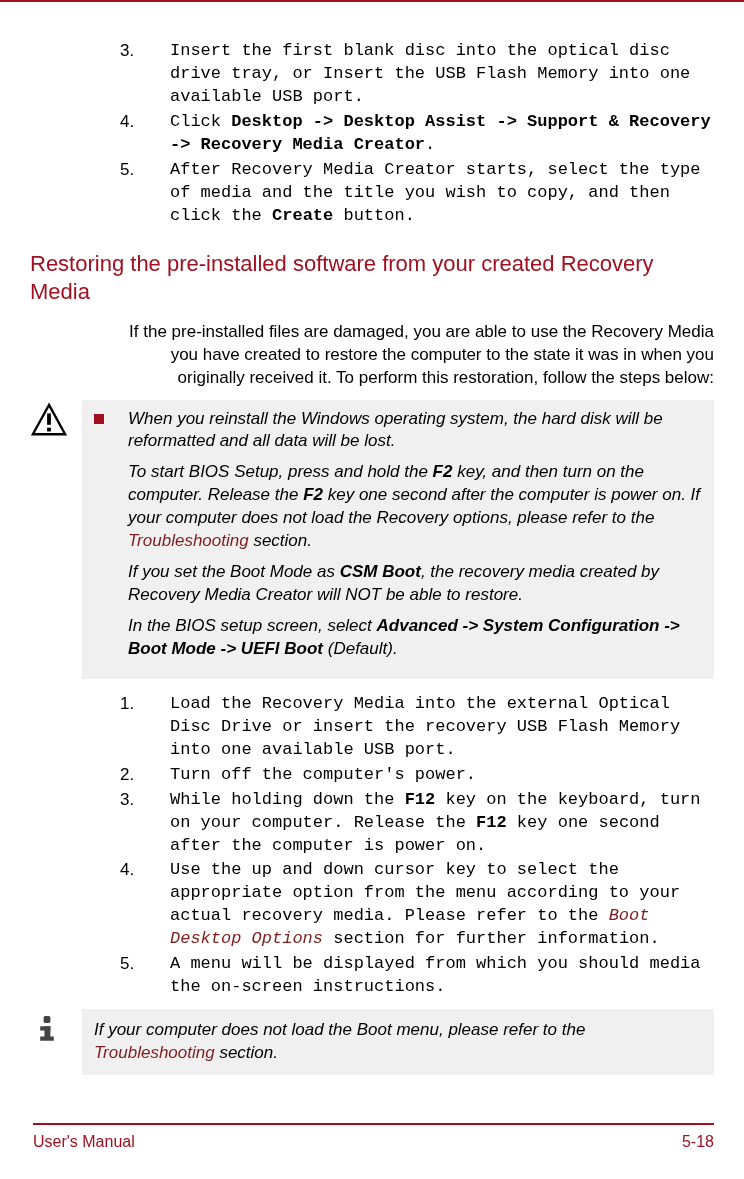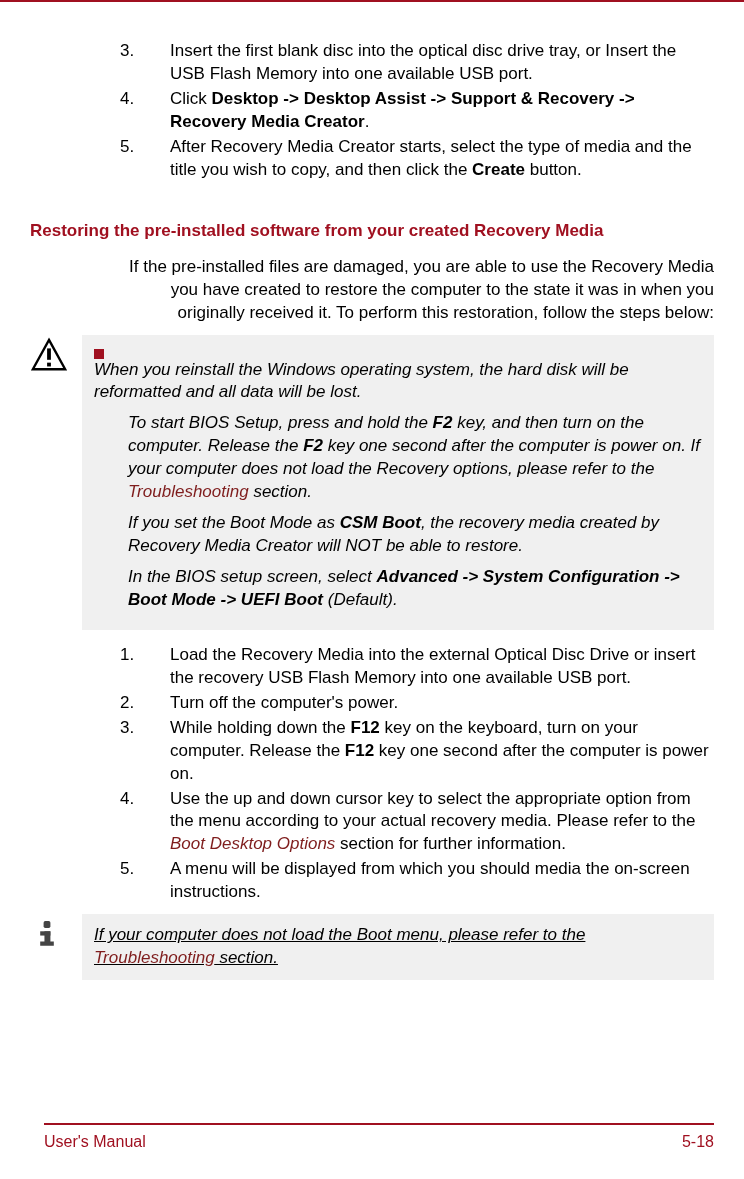--- a/index.html
+++ b/index.html
@@ -28,26 +28,27 @@
       font-size: 17px;
       line-height: 1.35;
       margin-bottom: 2px;
     }
     .ol-num {
       width: 50px;
       flex-shrink: 0;
     }
     .ol-text {
       flex: 1;
+      font-family: Liberation Mono, monospace;
     }
     .heading2 {
       color: #a01020;
-      font-size: 17px;
-      font-weight: bold;
-      margin: 38px 0 14px 0;
+      font-size: 22px;
+      font-weight: normal;
+      margin: 22px 0 14px 0;
       line-height: 1.3;
     }
     .para {
       margin-left: 90px;
       font-size: 17px;
       line-height: 1.35;
       margin-bottom: 10px;
       text-align: right;
     }
     .callout {
@@ -64,42 +65,41 @@
       flex: 1;
       background: #f0f0f0;
       padding: 8px 12px 10px 12px;
       font-style: italic;
       font-size: 17px;
       line-height: 1.35;
     }
     .callout-bullet-row {
       display: flex;
       margin-bottom: 8px;
-      flex-direction: column;
     }
     .bullet-square {
       width: 10px;
       height: 10px;
       background: #a01020;
       flex-shrink: 0;
       margin-top: 6px;
       margin-right: 24px;
     }
     .callout-para {
       margin-left: 34px;
       margin-bottom: 8px;
     }
     .link {
       color: #7f1d1d;
       font-style: italic;
     }
     .footer {
       position: absolute;
       bottom: 28px;
-      left: 44px;
+      left: 33px;
       right: 30px;
       border-top: 2px solid #a01020;
       padding-top: 8px;
       display: flex;
       justify-content: space-between;
       font-size: 16px;
       color: #a01020;
     }
     .icon-svg {
       display: block;
@@ -174,21 +174,21 @@
 
   <div class="callout" style="margin-top:10px;">
     <div class="callout-icon">
       <svg class="icon-svg" width="34" height="34" viewBox="0 0 40 40">
         <rect x="16" y="6" width="8" height="8" rx="2" fill="#444"></rect>
         <rect x="12" y="18" width="12" height="5" fill="#444"></rect>
         <rect x="17" y="18" width="7" height="14" fill="#444"></rect>
         <rect x="12" y="30" width="16" height="5" fill="#444"></rect>
       </svg>
     </div>
-    <div class="callout-body" style="padding:10px 12px;text-decoration:underline;">If your computer does not load the Boot menu, please refer to the <span class="link">Troubleshooting</span> section.</div>
+    <div class="callout-body" style="padding:10px 12px;">If your computer does not load the Boot menu, please refer to the <span class="link">Troubleshooting</span> section.</div>
   </div>
 
 </div>
 
 <div class="footer">
   <span>User's Manual</span>
   <span>5-18</span>
 </div>
 
 </body></html>

